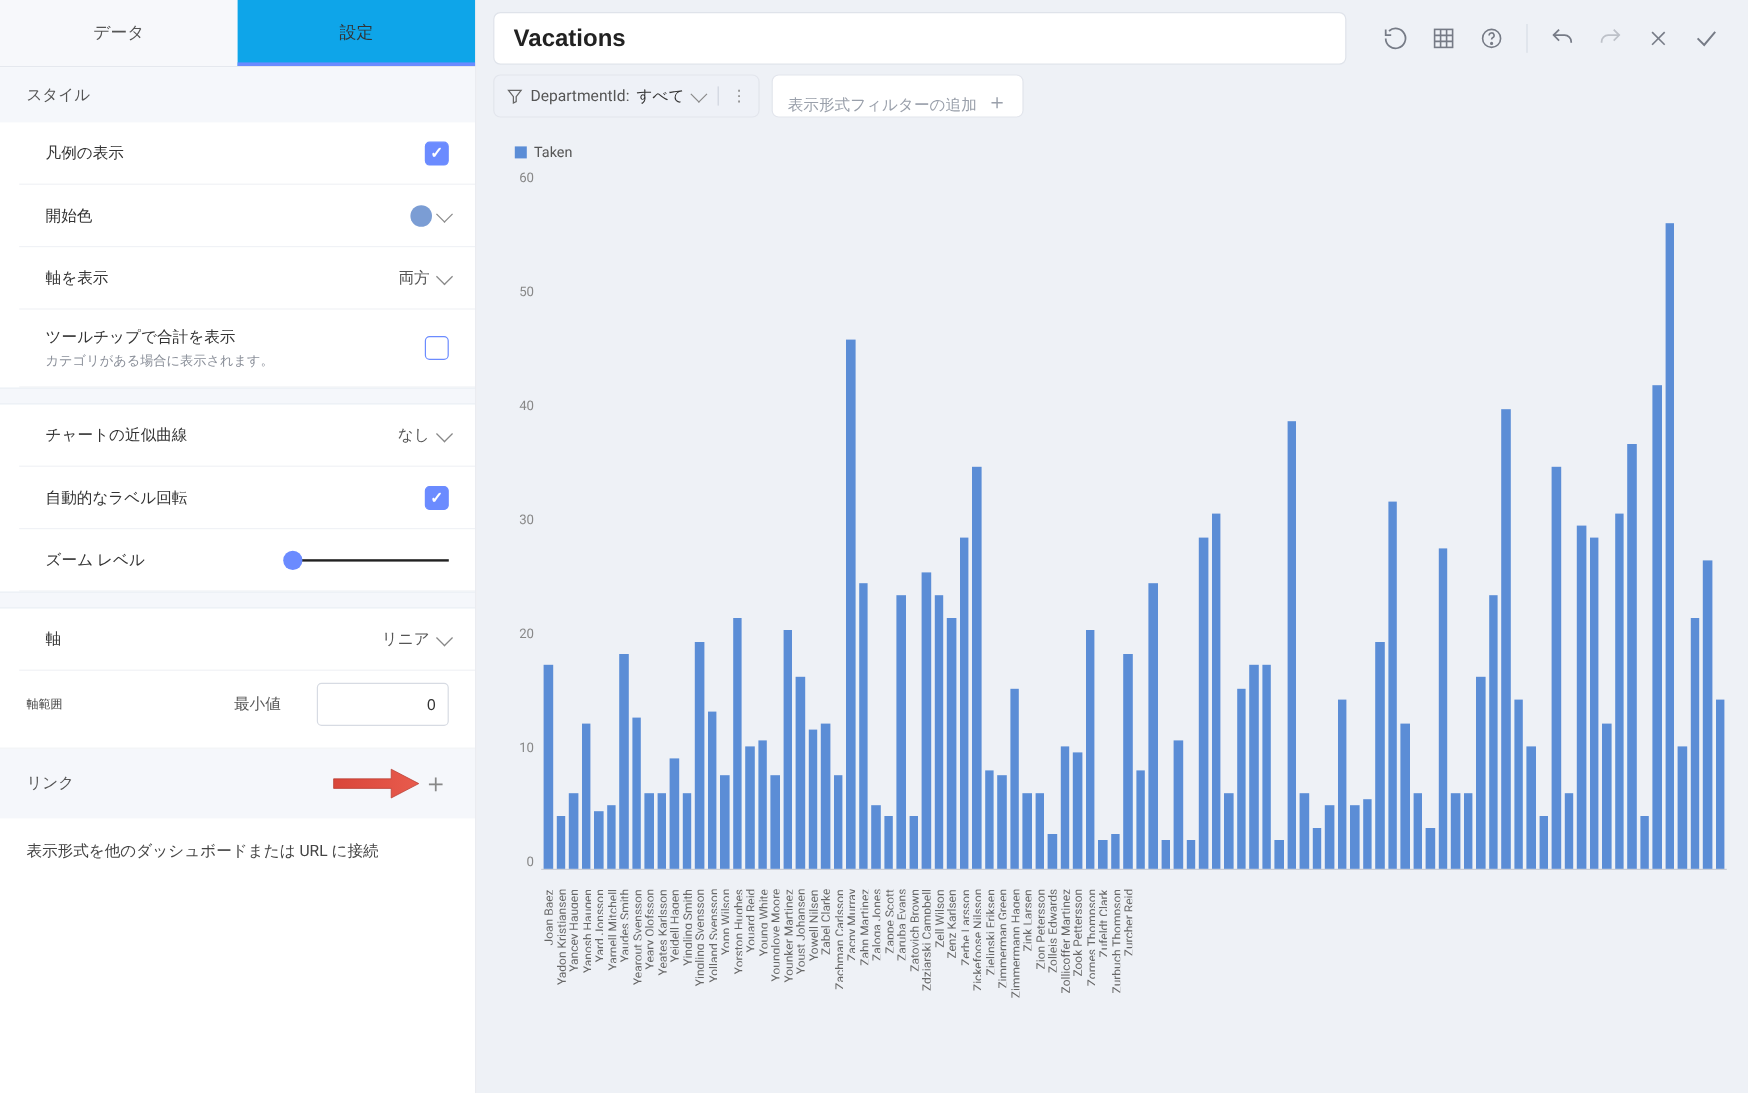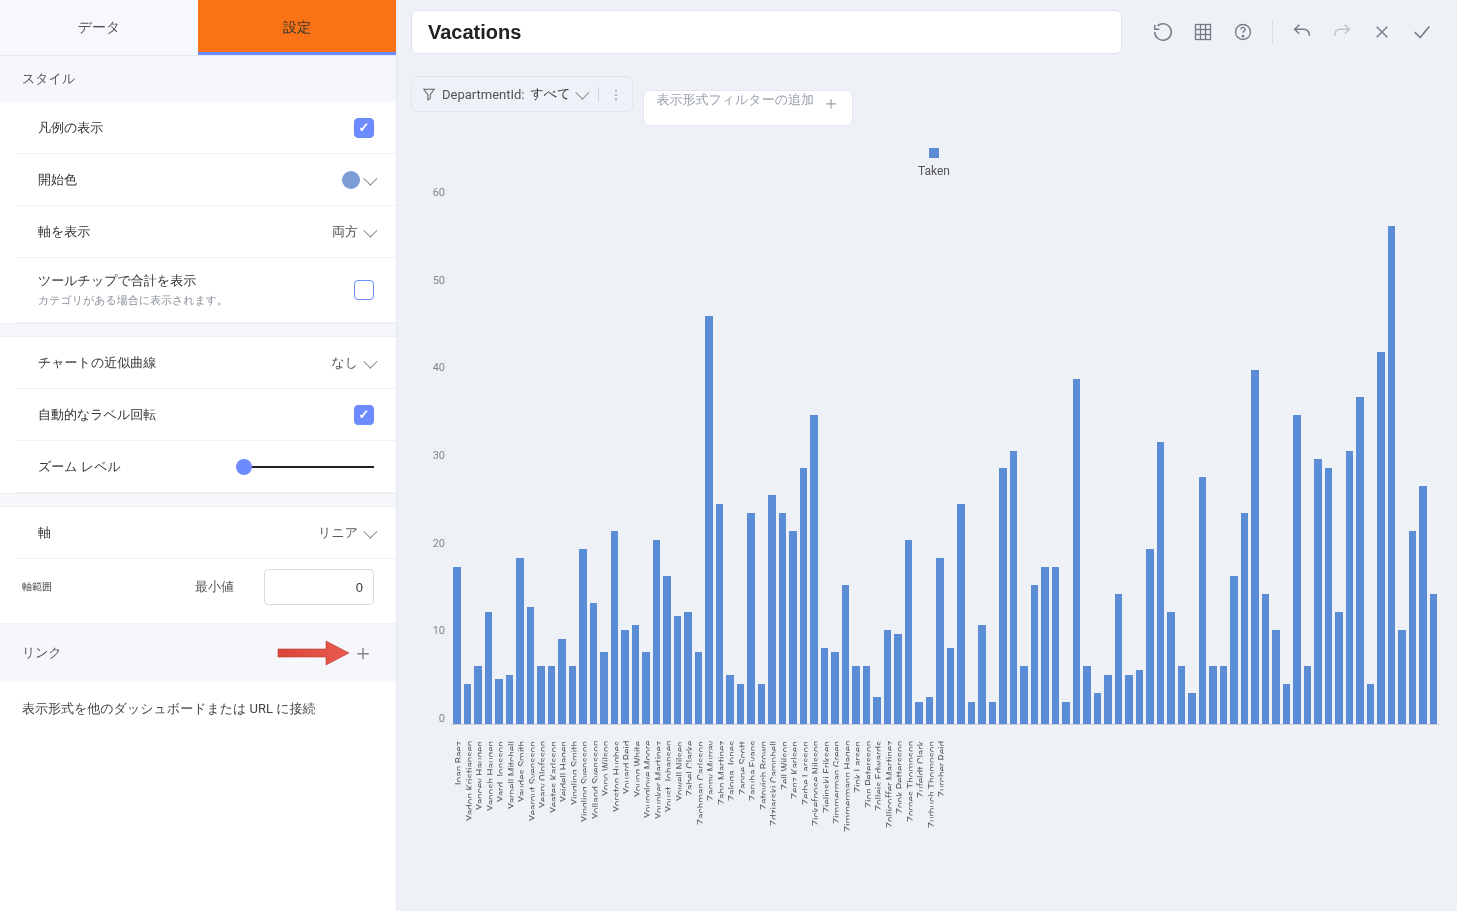--- a/index.html
+++ b/index.html
@@ -35,21 +35,21 @@
     align-items: center;
     justify-content: center;
     font-size: 14px;
     color: #555;
     cursor: pointer;
     position: relative;
     background: #f7f8fb;
   }
   .tab.active {
     color: #333;
-    background: #f97316;
+    background: #0ea5e9;
     text-align: right;
   }
   .tab.active::after {
     content: "";
     position: absolute;
     bottom: 0; left: 0; right: 0;
     height: 3px;
     background: #6b8bff;
   }
   .section-header {
@@ -278,26 +278,25 @@
     padding-left: 10px; margin-left: 6px;
     border-left: 1px solid #cfd4de;
     color: #888;
   }
   .add-filter {
     height: 36px;
     border: 1px solid #e2e5ec;
     border-radius: 6px;
     background: #fff;
     display: flex;
-    align-items: flex-start;
+    align-items: flex-end;
     padding: 0 12px;
     gap: 8px;
     font-size: 13px;
     color: #9aa0ab;
-    margin-top: 28px;
   }
   .add-filter .plus {
     font-size: 18px; color: #9aa0ab; font-weight: 300;
   }
 
   
   .chart-wrap {
     flex: 1;
     background: transparent;
     padding: 14px 0 0 4px;
@@ -305,21 +304,20 @@
     flex-direction: column;
   }
   .legend {
     display: flex;
     align-items: center;
     gap: 6px;
     margin-left: 14px;
     font-size: 12px;
     color: #555;
     margin-bottom: 8px;
-    flex-direction: column;
   }
   .legend-swatch {
     width: 10px; height: 10px;
     background: #5b8dd6;
   }
   .chart {
     flex: 1;
     display: flex;
     padding-bottom: 10px;
   }

